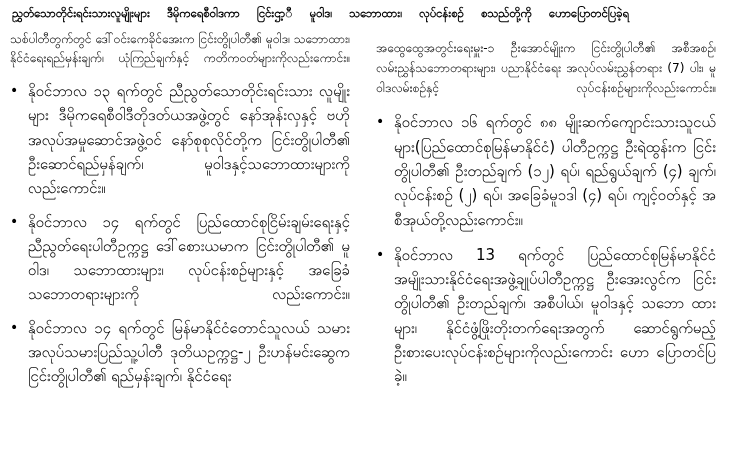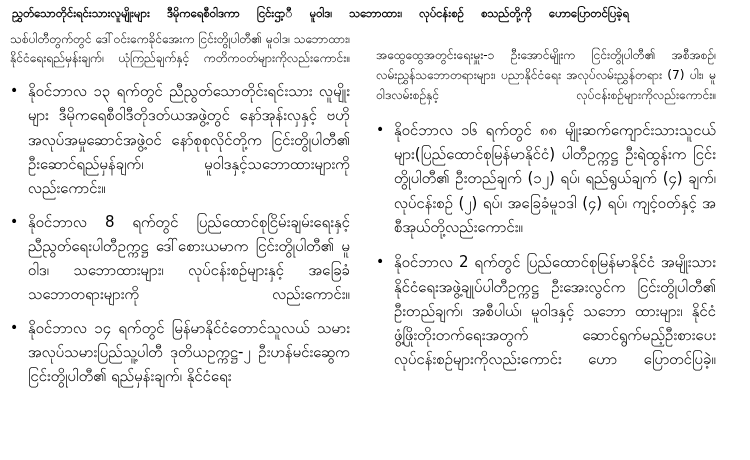--- a/index.html
+++ b/index.html
@@ -27,21 +27,21 @@
     line-height: 1.35;
     text-align: justify;
     text-align-last: justify;
     letter-spacing: -0.1px;
     margin: 0 2px 8px 2px;
   }
   .columns {
     display: flex;
     flex-direction: row;
     gap: 26px;
-    align-items: center;
+    align-items: flex-end;
   }
   .col {
     width: 340px;
     flex: 0 0 340px;
   }
   .para {
     font-size: 12.2px;
     line-height: 1.62;
     text-align: justify;
     text-align-last: justify;
@@ -87,21 +87,21 @@
 
       <div class="para">သစ်ပါတီတွက်တွင် ဒေါ်ဝင်းကေခိုင်အေးက ငြင်းတွိုပါတီ၏ မူဝါဒ၊ သဘောထား၊ နိုင်ငံရေးရည်မှန်းချက်၊ ယုံကြည်ချက်နှင့် ကတိကဝတ်များကိုလည်းကောင်း။</div>
 
       <div class="bullet-item">
         <div class="bullet-dot">•</div>
         <div class="bullet-text">နိုဝင်ဘာလ ၁၃ ရက်တွင် ညီညွတ်သောတိုင်းရင်းသား လူမျိုးများ ဒီမိုကရေစီဝါဒီတိုဒတ်ယအဖွဲ့တွင် နော်အုန်းလှနှင့် ဗဟိုအလုပ်အမှုဆောင်အဖွဲ့ဝင် နော်စုစုလိုင်တို့က ငြင်းတွိုပါတီ၏ ဦးဆောင်ရည်မှန်ချက်၊ မူဝါဒနှင့်သဘောထားများကိုလည်းကောင်း။</div>
       </div>
 
       <div class="bullet-item">
         <div class="bullet-dot">•</div>
-        <div class="bullet-text">နိုဝင်ဘာလ 8 ရက်တွင် ပြည်ထောင်စုငြိမ်းချမ်းရေးနှင့် ညီညွတ်ရေးပါတီဥက္ကဋ္ဌ ဒေါ်စေားယမာက ငြင်းတွိုပါတီ၏ မူဝါဒ၊ သဘောထားများ၊ လုပ်ငန်းစဉ်များနှင့် အခြေခံ သဘောတရားများကို လည်းကောင်း။</div>
+        <div class="bullet-text">နိုဝင်ဘာလ ၁၄ ရက်တွင် ပြည်ထောင်စုငြိမ်းချမ်းရေးနှင့် ညီညွတ်ရေးပါတီဥက္ကဋ္ဌ ဒေါ်စေားယမာက ငြင်းတွိုပါတီ၏ မူဝါဒ၊ သဘောထားများ၊ လုပ်ငန်းစဉ်များနှင့် အခြေခံ သဘောတရားများကို လည်းကောင်း။</div>
       </div>
 
       <div class="bullet-item">
         <div class="bullet-dot">•</div>
         <div class="bullet-text last-left">နိုဝင်ဘာလ ၁၄ ရက်တွင် မြန်မာနိုင်ငံတောင်သူလယ် သမား အလုပ်သမားပြည်သူ့ပါတီ ဒုတိယဥက္ကဋ္ဌ-၂ ဦးဟန်မင်းဆွေက ငြင်းတွိုပါတီ၏ ရည်မှန်းချက်၊ နိုင်ငံရေး</div>
       </div>
 
     </div>
 
     <div class="col">
@@ -112,20 +112,20 @@
 
       <div class="bullet-item">
         <div class="bullet-dot">•</div>
         <div class="bullet-text">နိုဝင်ဘာလ ၁၆ ရက်တွင် ၈၈ မျိုးဆက်ကျောင်းသားသူငယ် များ(ပြည်ထောင်စုမြန်မာနိုင်ငံ) ပါတီဥက္ကဋ္ဌ ဦးရဲထွန်းက ငြင်းတွိုပါတီ၏ ဦးတည်ချက် (၁၂) ရပ်၊ ရည်ရွယ်ချက် (၄) ချက်၊ လုပ်ငန်းစဉ် (၂) ရပ်၊ အခြေခံမူ၁ဒါ (၄) ရပ်၊ ကျင့်ဝတ်နှင့် အစီအုယ်တို့လည်းကောင်း။</div>
       </div>
 
       <div class="spacer-sm"></div>
 
       <div class="bullet-item">
         <div class="bullet-dot">•</div>
-        <div class="bullet-text">နိုဝင်ဘာလ 2 ရက်တွင် ပြည်ထောင်စုမြန်မာနိုင်ငံ အမျိုးသားနိုင်ငံရေးအဖွဲ့ချုပ်ပါတီဥက္ကဋ္ဌ ဦးအေးလွင်က ငြင်းတွိုပါတီ၏ ဦးတည်ချက်၊ အစီပါယ်၊ မူဝါဒနှင့် သဘော ထားများ၊ နိုင်ငံဖွံ့ဖြိုးတိုးတက်ရေးအတွက် ဆောင်ရွက်မည့်ဦးစားပေးလုပ်ငန်းစဉ်များကိုလည်းကောင်း ဟော ပြောတင်ပြခဲ့။</div>
+        <div class="bullet-text">နိုဝင်ဘာလ 13 ရက်တွင် ပြည်ထောင်စုမြန်မာနိုင်ငံ အမျိုးသားနိုင်ငံရေးအဖွဲ့ချုပ်ပါတီဥက္ကဋ္ဌ ဦးအေးလွင်က ငြင်းတွိုပါတီ၏ ဦးတည်ချက်၊ အစီပါယ်၊ မူဝါဒနှင့် သဘော ထားများ၊ နိုင်ငံဖွံ့ဖြိုးတိုးတက်ရေးအတွက် ဆောင်ရွက်မည့်ဦးစားပေးလုပ်ငန်းစဉ်များကိုလည်းကောင်း ဟော ပြောတင်ပြခဲ့။</div>
       </div>
 
     </div>
 
   </div>
 
 </div>
 
 </body></html>

